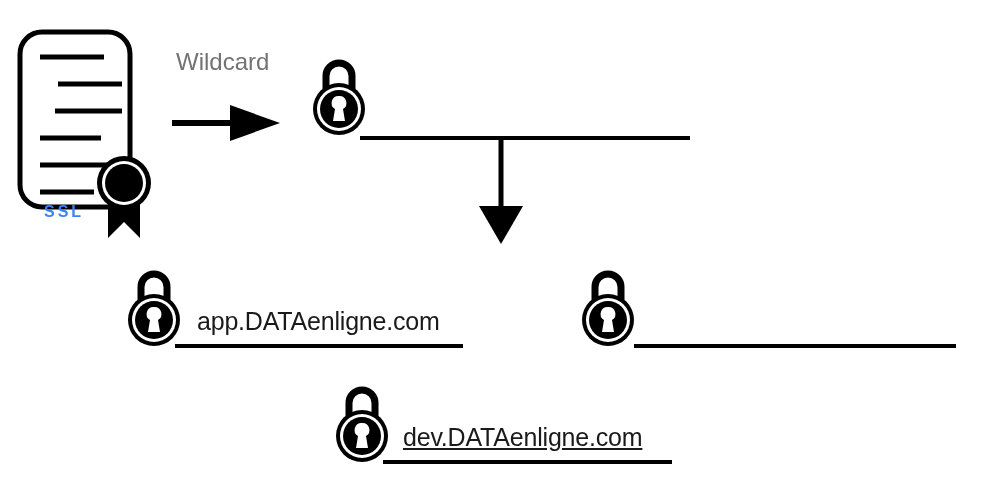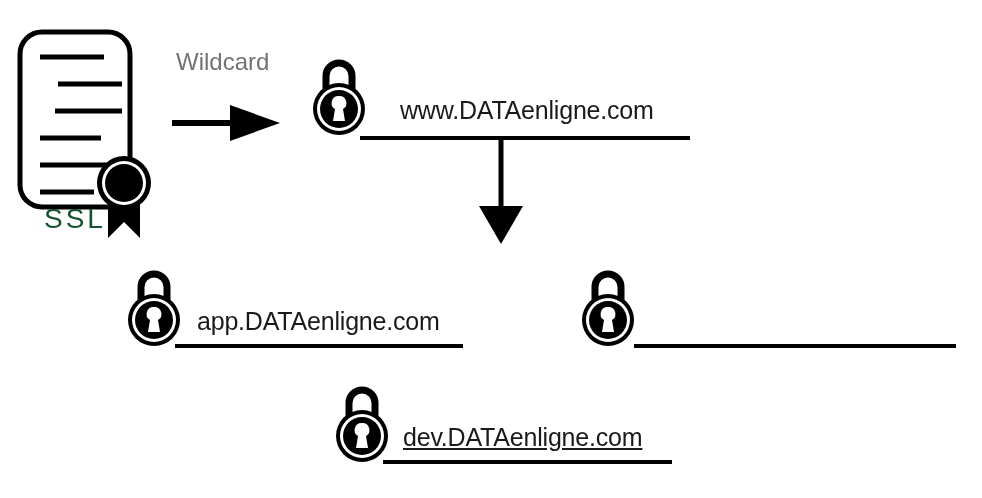--- a/index.html
+++ b/index.html
@@ -33,25 +33,26 @@
   }
   .wildcard-label {
     position: absolute;
     color: #737373;
     font-size: 24px;
     font-family: "Liberation Sans", sans-serif;
     white-space: nowrap;
   }
   .ssl-label {
     position: absolute;
-    color: #14532d;
-    font-size: 28px;
+    color: #3b82f6;
+    font-size: 16px;
     letter-spacing: 3px;
     font-family: "Liberation Sans", sans-serif;
     white-space: nowrap;
+    font-weight: bold;
   }
   svg { display: block; overflow: visible; }
 </style>
 </head>
 <body>
 
 <div id="canvas">
 
   <div class="node" style="left:14px; top:26px;">
     <svg width="150" height="215" viewBox="0 0 150 215">
@@ -88,21 +89,20 @@
 
   <div class="node" style="left:311px; top:59px;">
     <svg width="56" height="82" viewBox="0 0 56 82">
       <path d="M 15 34 L 15 17 A 13 13 0 0 1 41 17 L 41 34" fill="none" stroke="#000000" stroke-width="7"></path>
       <circle cx="28" cy="50" r="26" fill="#000000"></circle>
       <circle cx="28" cy="50" r="22" fill="#ffffff"></circle>
       <circle cx="28" cy="50" r="19" fill="#000000"></circle>
       <path d="M 28 37 A 7 7 0 0 1 32 50 L 34 62 L 22 62 L 24 50 A 7 7 0 0 1 28 37 Z" fill="#ffffff"></path>
     </svg>
   </div>
-  <div class="lock-label" style="left:400px; top:96px;">www.DATAenligne.com</div>
   <div class="underline" style="left:360px; top:136px; width:330px;"></div>
 
   <div class="node" style="left:470px; top:140px;">
     <svg width="62" height="106" viewBox="0 0 62 106">
       <line x1="31" y1="0" x2="31" y2="72" stroke="#000000" stroke-width="5"></line>
       <path d="M 9 66 L 53 66 L 31 104 Z" fill="#000000"></path>
     </svg>
   </div>
 
   <div class="node" style="left:126px; top:270px;">

